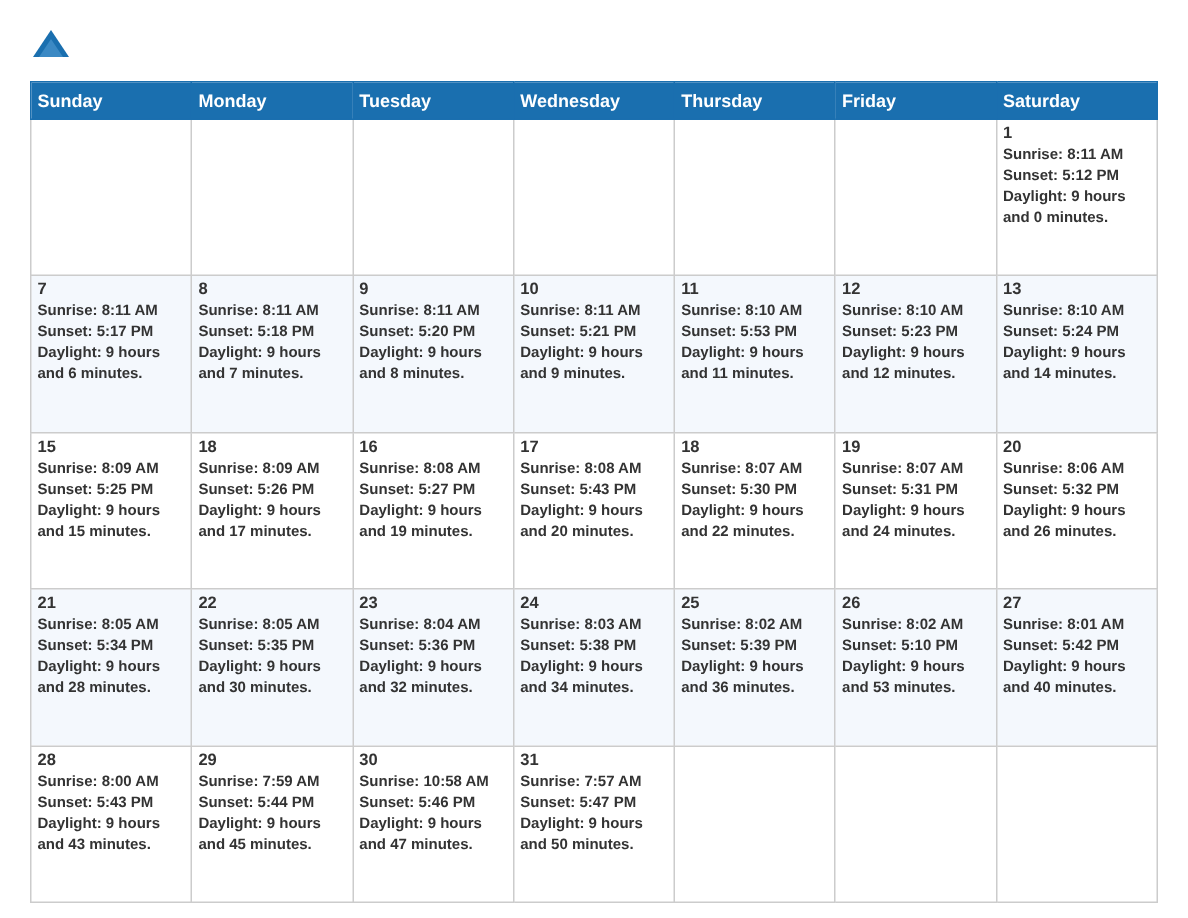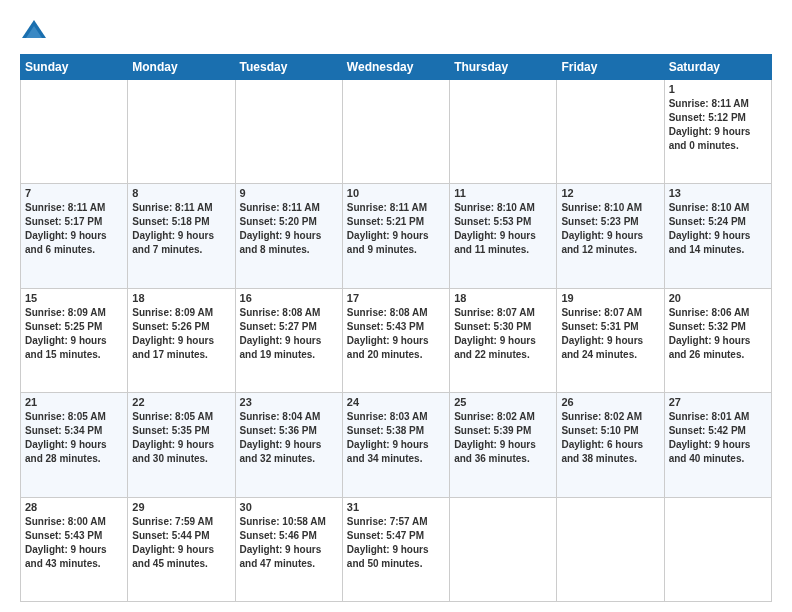--- a/index.html
+++ b/index.html
@@ -232,21 +232,21 @@
           <td>
             <span class="day-num">24</span>
             <div class="day-info"><span>Sunrise: 8:03 AM</span><br><span>Sunset: 5:38 PM</span><br><span>Daylight: 9 hours and 34 minutes.</span></div>
           </td>
           <td>
             <span class="day-num">25</span>
             <div class="day-info"><span>Sunrise: 8:02 AM</span><br><span>Sunset: 5:39 PM</span><br><span>Daylight: 9 hours and 36 minutes.</span></div>
           </td>
           <td>
             <span class="day-num">26</span>
-            <div class="day-info"><span>Sunrise: 8:02 AM</span><br><span>Sunset: 5:10 PM</span><br><span>Daylight: 6 hours and 38 minutes.</span></div>
+            <div class="day-info"><span>Sunrise: 8:02 AM</span><br><span>Sunset: 5:10 PM</span><br><span>Daylight: 9 hours and 53 minutes.</span></div>
           </td>
           <td>
             <span class="day-num">27</span>
             <div class="day-info"><span>Sunrise: 8:01 AM</span><br><span>Sunset: 5:42 PM</span><br><span>Daylight: 9 hours and 40 minutes.</span></div>
           </td>
         </tr>
         <tr>
           <td>
             <span class="day-num">28</span>
             <div class="day-info"><span>Sunrise: 8:00 AM</span><br><span>Sunset: 5:43 PM</span><br><span>Daylight: 9 hours and 43 minutes.</span></div>

